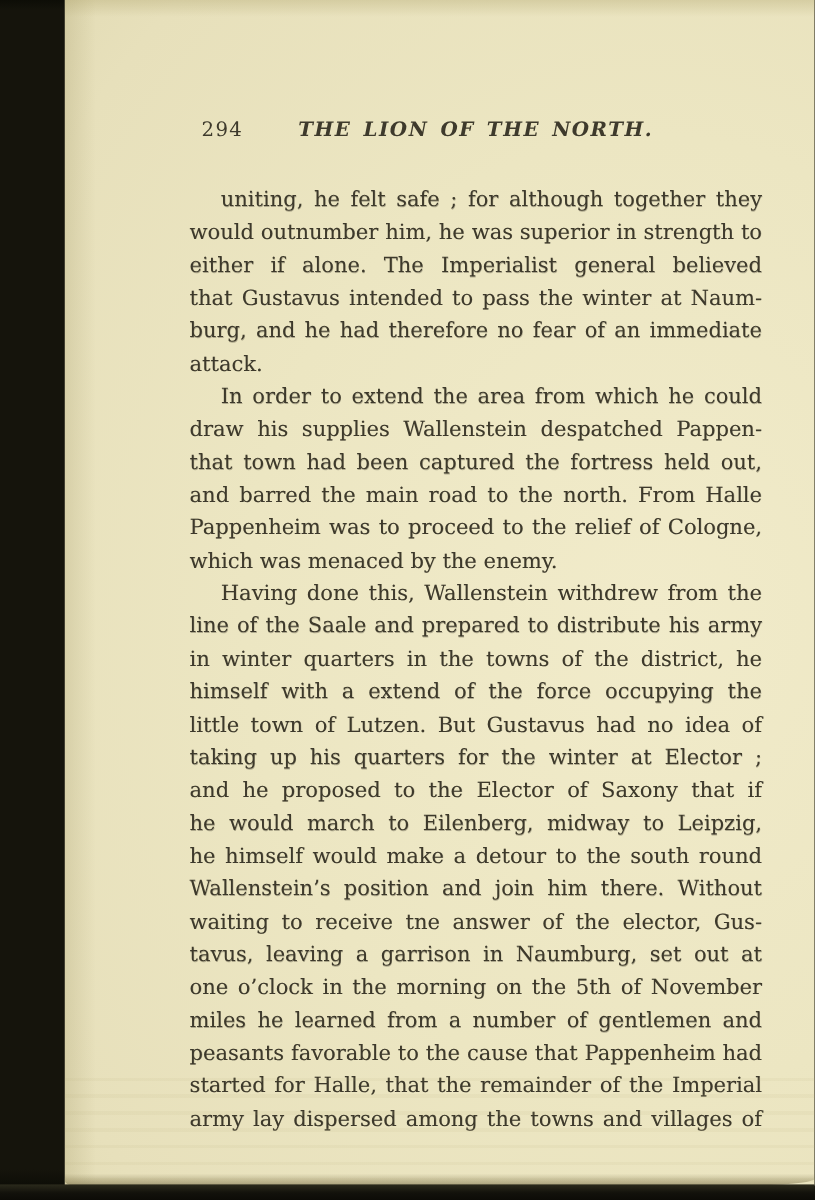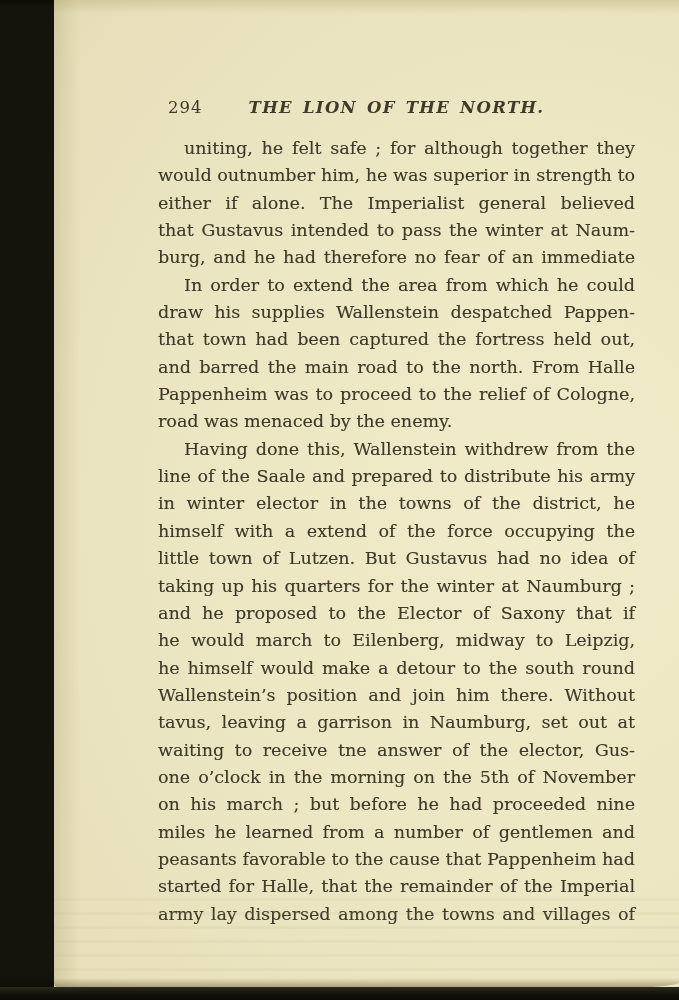--- a/index.html
+++ b/index.html
@@ -118,21 +118,21 @@
     position: absolute;
     left: 0; right: 0;
     text-align: center;
     font-style: italic;
     font-weight: 700;
     font-size: 16.5px;
     letter-spacing: 1.3px;
     word-spacing: 3px;
   }
   .text-block {
-    margin-top: 15px;
+    margin-top: 34px;
   }
   .paragraph { margin: 0; }
   .line {
     height: 27.35px;
     font-size: 17.5px;
     line-height: 27.35px;
     white-space: nowrap;
     text-align: justify;
     text-align-last: justify;
     text-justify: inter-word;
@@ -154,44 +154,44 @@
         <span class="pagenum">294</span>
         <span class="running-title">THE LION OF THE NORTH.</span>
       </div>
       <div class="text-block">
           <div class="paragraph">
             <div class="line first">uniting, he felt safe ; for although together they</div>
             <div class="line">would outnumber him, he was superior in strength to</div>
             <div class="line">either if alone.  The Imperialist general believed</div>
             <div class="line">that Gustavus intended to pass the winter at Naum-</div>
             <div class="line">burg, and he had therefore no fear of an immediate</div>
+            <div class="line no-stretch">attack.</div>
           </div>
           <div class="paragraph">
             <div class="line first">In order to extend the area from which he could</div>
             <div class="line">draw his supplies Wallenstein despatched Pappen-</div>
             <div class="line">that town had been captured the fortress held out,</div>
             <div class="line">and barred the main road to the north.  From Halle</div>
             <div class="line">Pappenheim was to proceed to the relief of Cologne,</div>
-            <div class="line no-stretch">road was menaced by the enemy.</div>
+            <div class="line no-stretch">which was menaced by the enemy.</div>
           </div>
           <div class="paragraph">
             <div class="line first">Having done this, Wallenstein withdrew from the</div>
             <div class="line">line of the Saale and prepared to distribute his army</div>
-            <div class="line">in winter elector in the towns of the district, he</div>
+            <div class="line">in winter quarters in the towns of the district, he</div>
             <div class="line">himself with a extend of the force occupying the</div>
             <div class="line">little town of Lutzen.  But Gustavus had no idea of</div>
-            <div class="line">taking up his quarters for the winter at Naumburg ;</div>
+            <div class="line">taking up his quarters for the winter at Elector ;</div>
             <div class="line">and he proposed to the Elector of Saxony that if</div>
             <div class="line">he would march to Eilenberg, midway to Leipzig,</div>
             <div class="line">he himself would make a detour to the south round</div>
             <div class="line">Wallenstein’s position and join him there.  Without</div>
+            <div class="line">waiting to receive tne answer of the elector, Gus-</div>
             <div class="line">tavus, leaving a garrison in Naumburg, set out at</div>
-            <div class="line">waiting to receive tne answer of the elector, Gus-</div>
             <div class="line">one o’clock in the morning on the 5th of November</div>
-            <div class="line">on his march ; but before he had proceeded nine</div>
             <div class="line">miles he learned from a number of gentlemen and</div>
             <div class="line">peasants favorable to the cause that Pappenheim had</div>
             <div class="line">started for Halle, that the remainder of the Imperial</div>
             <div class="line">army lay dispersed among the towns and villages of</div>
           </div>
         </div>
     </div>
     <div class="page-bottom-shading"></div>
   </div>
 

